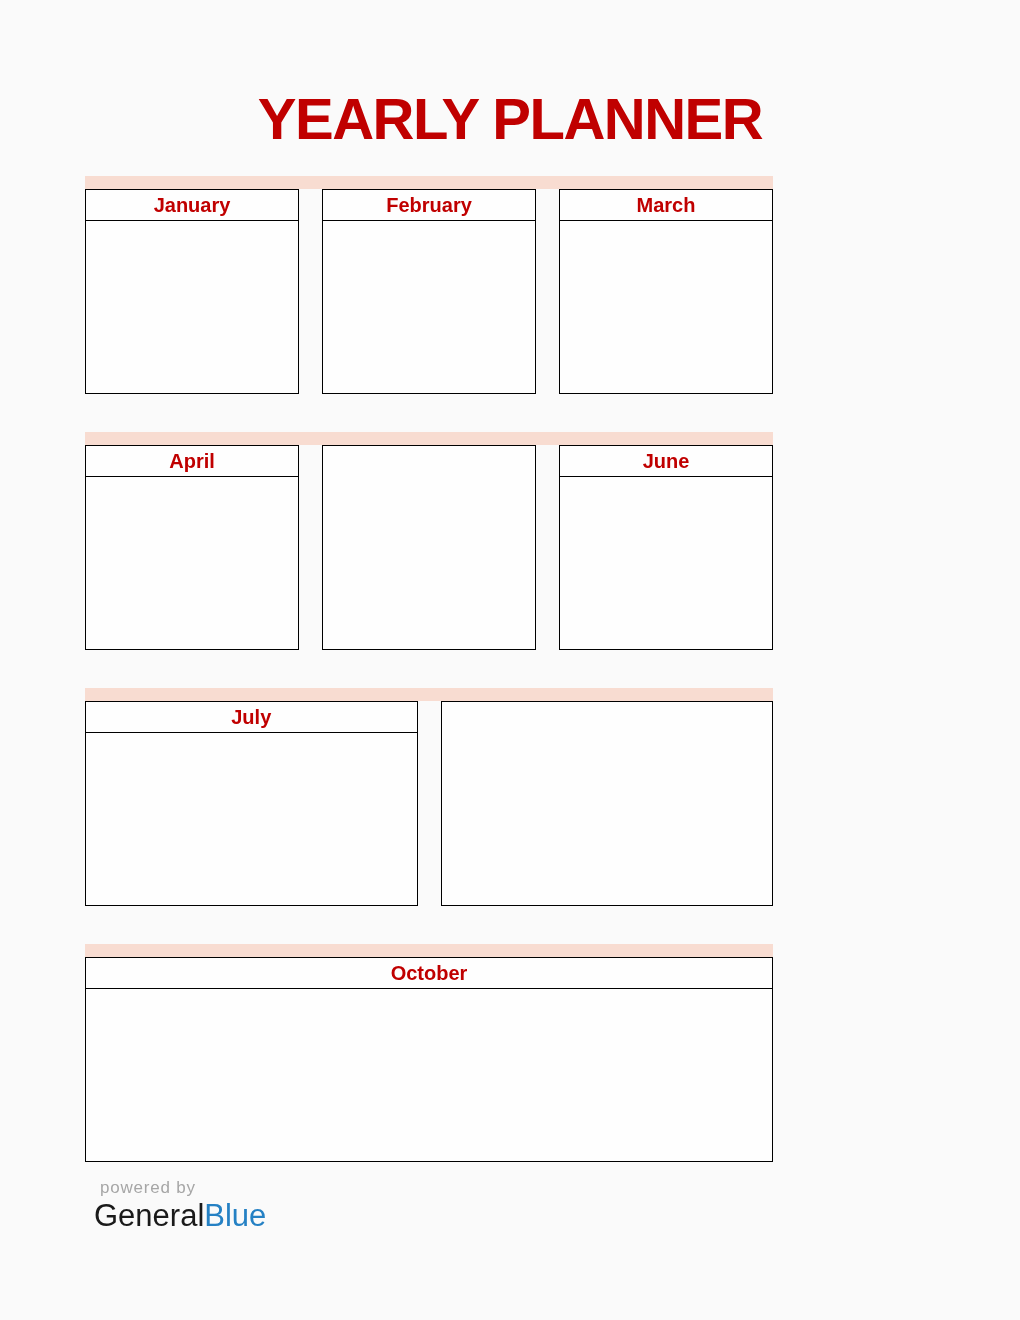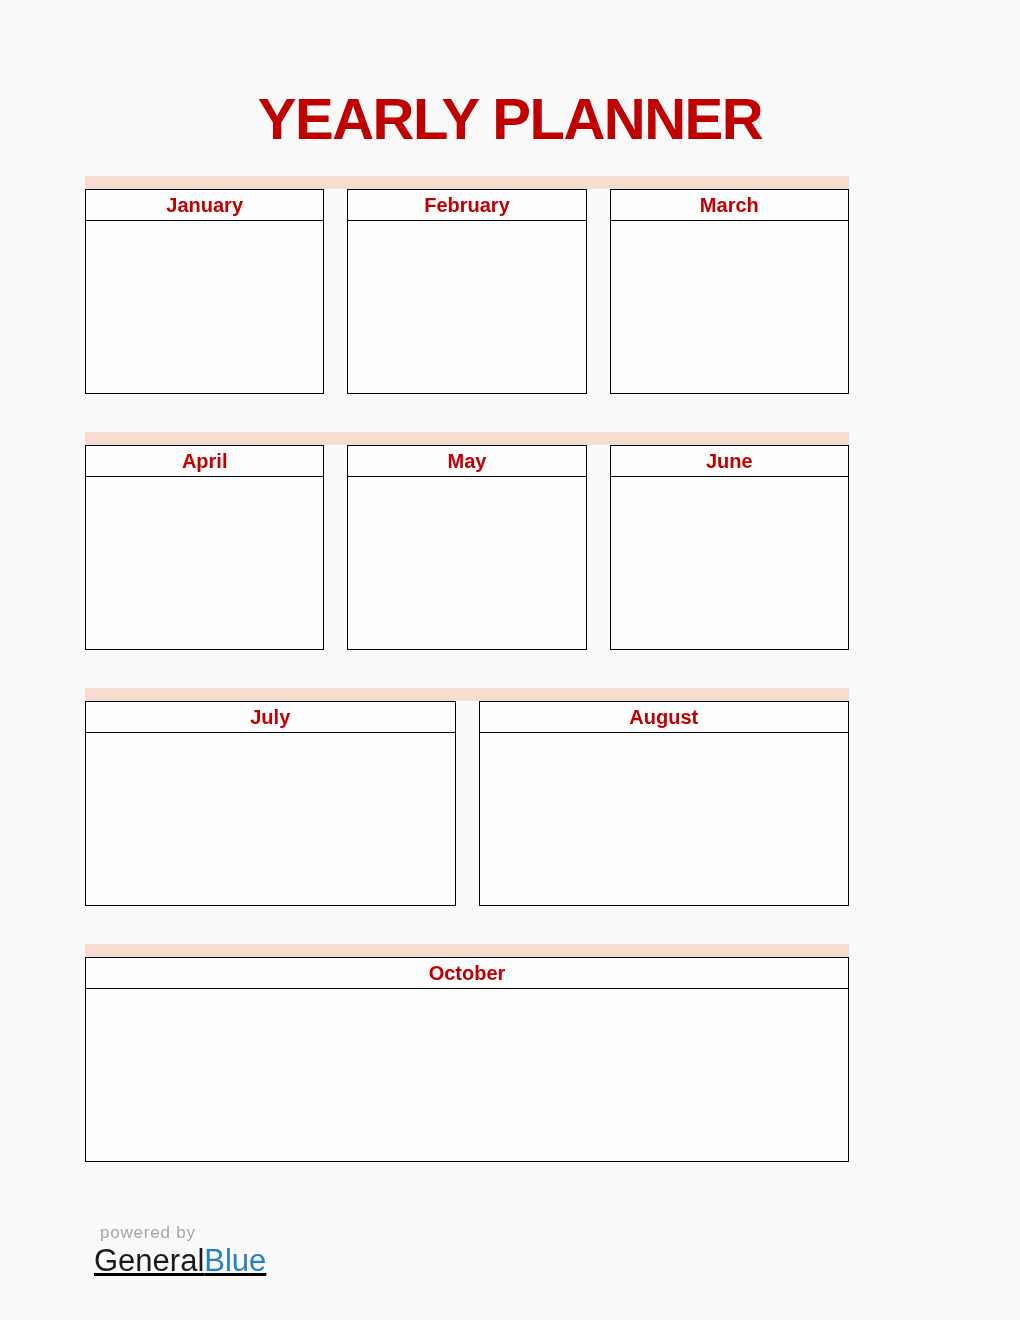--- a/index.html
+++ b/index.html
@@ -33,21 +33,21 @@
     font-size: 58px;
     line-height: 1;
     font-weight: bold;
     letter-spacing: -1.5px;
     color: var(--accent-red, #C00000);
   }
   .planner {
     position: absolute;
     top: 176px;
     left: 85px;
-    width: 764px;
+    width: 688px;
   }
   .planner-row {
     margin-bottom: 38px;
   }
   .row-strip {
     height: 13px;
     background: var(--strip-pink, #F8DCD1);
   }
   .boxes {
     display: flex;
@@ -74,33 +74,31 @@
     font-size: 20px;
     font-weight: bold;
   }
   .month-body {
     flex: 1;
   }
   .footer {
     position: absolute;
     left: 94px;
     top: 1178px;
-    margin-top: 45px;
   }
   .powered-by {
     margin-left: 6px;
     color: var(--powered-gray, #A6A6A6);
     font-size: 17px;
     letter-spacing: 0.8px;
   }
   .logo {
     margin-top: 1px;
     font-size: 31px;
     line-height: 1.1;
-    text-decoration: underline;
   }
   .logo-general { color: var(--logo-dark, #1A1A1A); }
   .logo-blue { color: var(--logo-blue, #2581C4); }
 </style>
 </head>
 <body>
 
 <h1 class="page-title">YEARLY PLANNER</h1>
 
 <div class="planner">
@@ -134,23 +132,20 @@
     <div class="row-strip"></div>
     <div class="boxes">
   <div class="month-box">
     <div class="month-header">
       <span class="month-title">April</span>
     </div>
     <div class="month-body"></div>
   </div>
 
   <div class="month-box">
-    <div class="month-header">
-      <span class="month-title">May</span>
-    </div>
     <div class="month-body"></div>
   </div>
 
   <div class="month-box">
     <div class="month-header">
       <span class="month-title">June</span>
     </div>
     <div class="month-body"></div>
   </div>
 </div>
@@ -160,23 +155,20 @@
     <div class="row-strip"></div>
     <div class="boxes">
   <div class="month-box">
     <div class="month-header">
       <span class="month-title">July</span>
     </div>
     <div class="month-body"></div>
   </div>
 
   <div class="month-box">
-    <div class="month-header">
-      <span class="month-title">August</span>
-    </div>
     <div class="month-body"></div>
   </div>
 
 </div>
   </section>
 
   <section class="planner-row">
     <div class="row-strip"></div>
     <div class="boxes">
   <div class="month-box">

